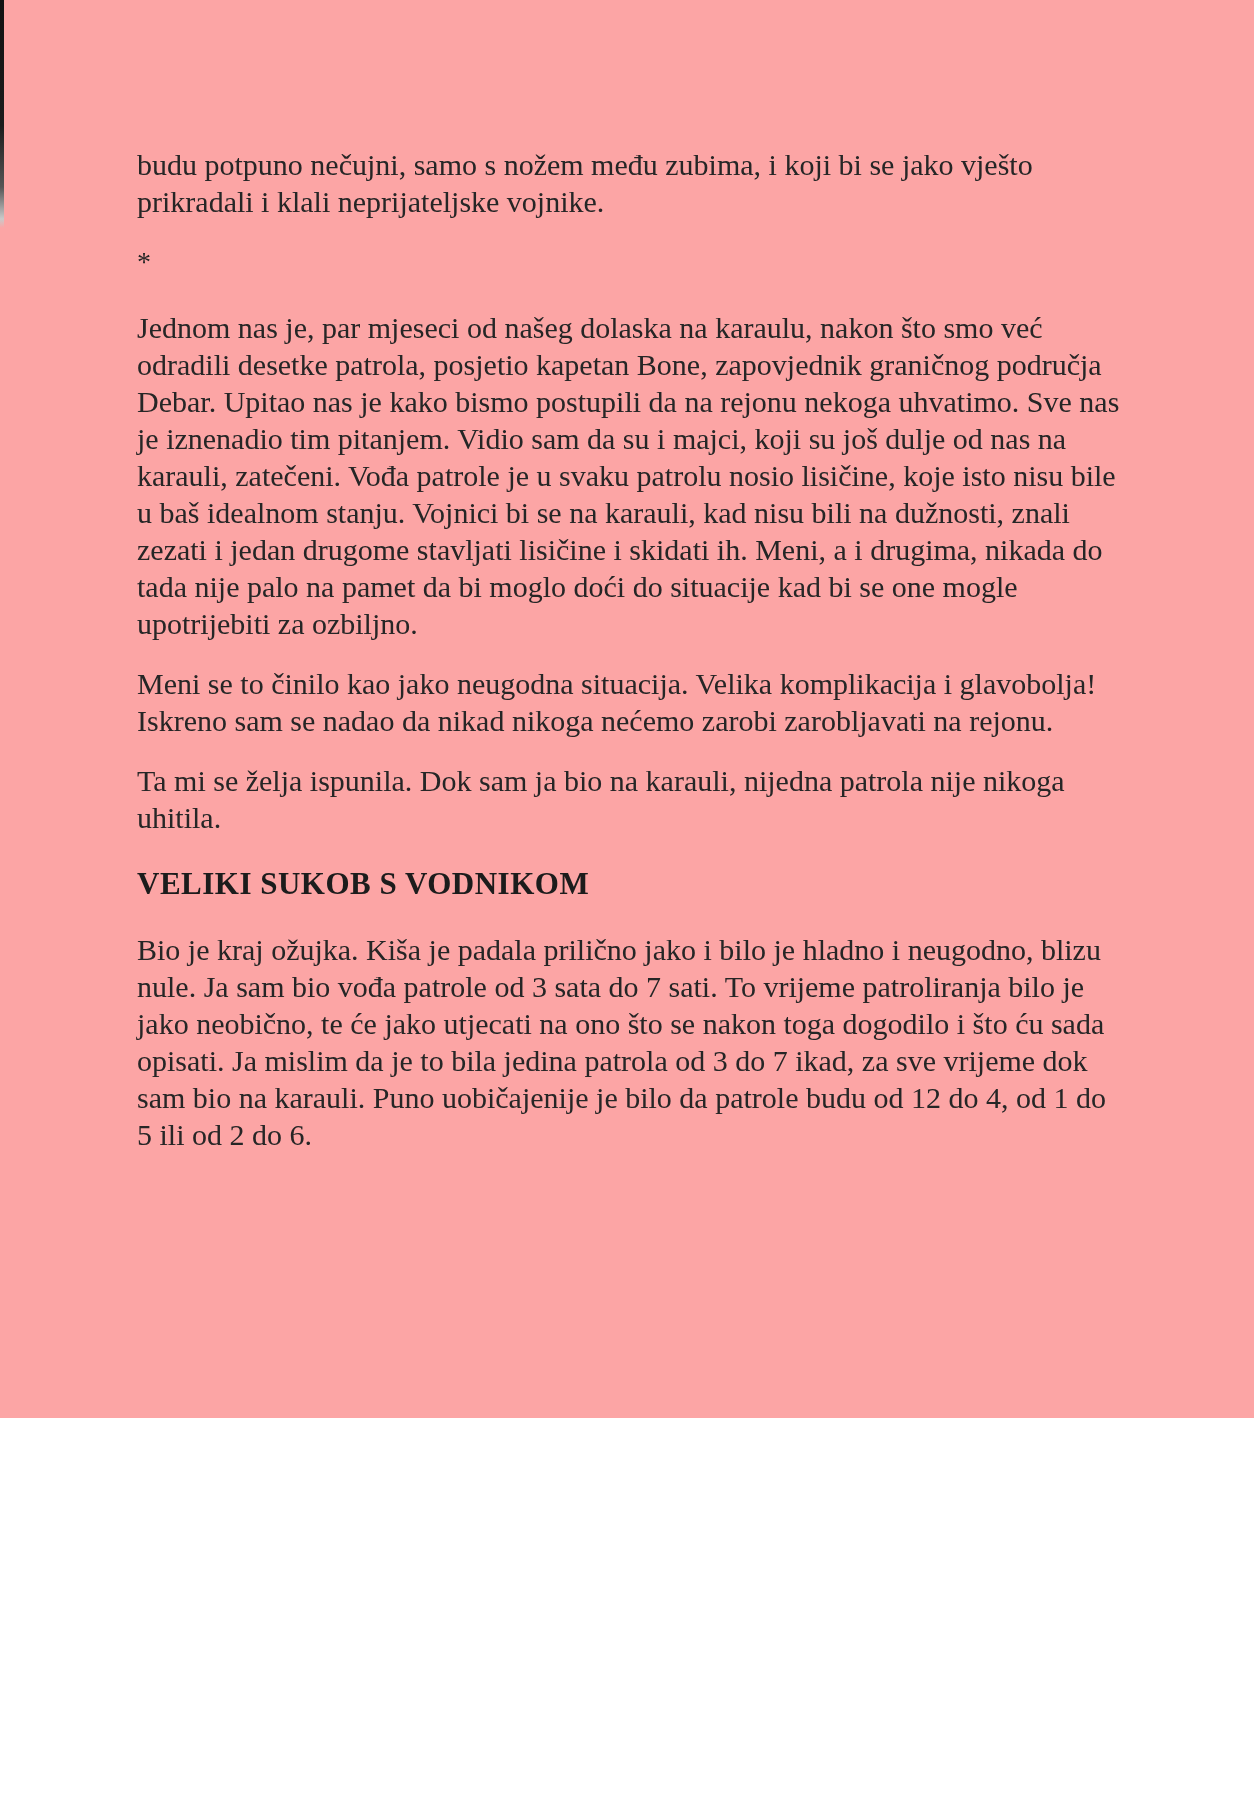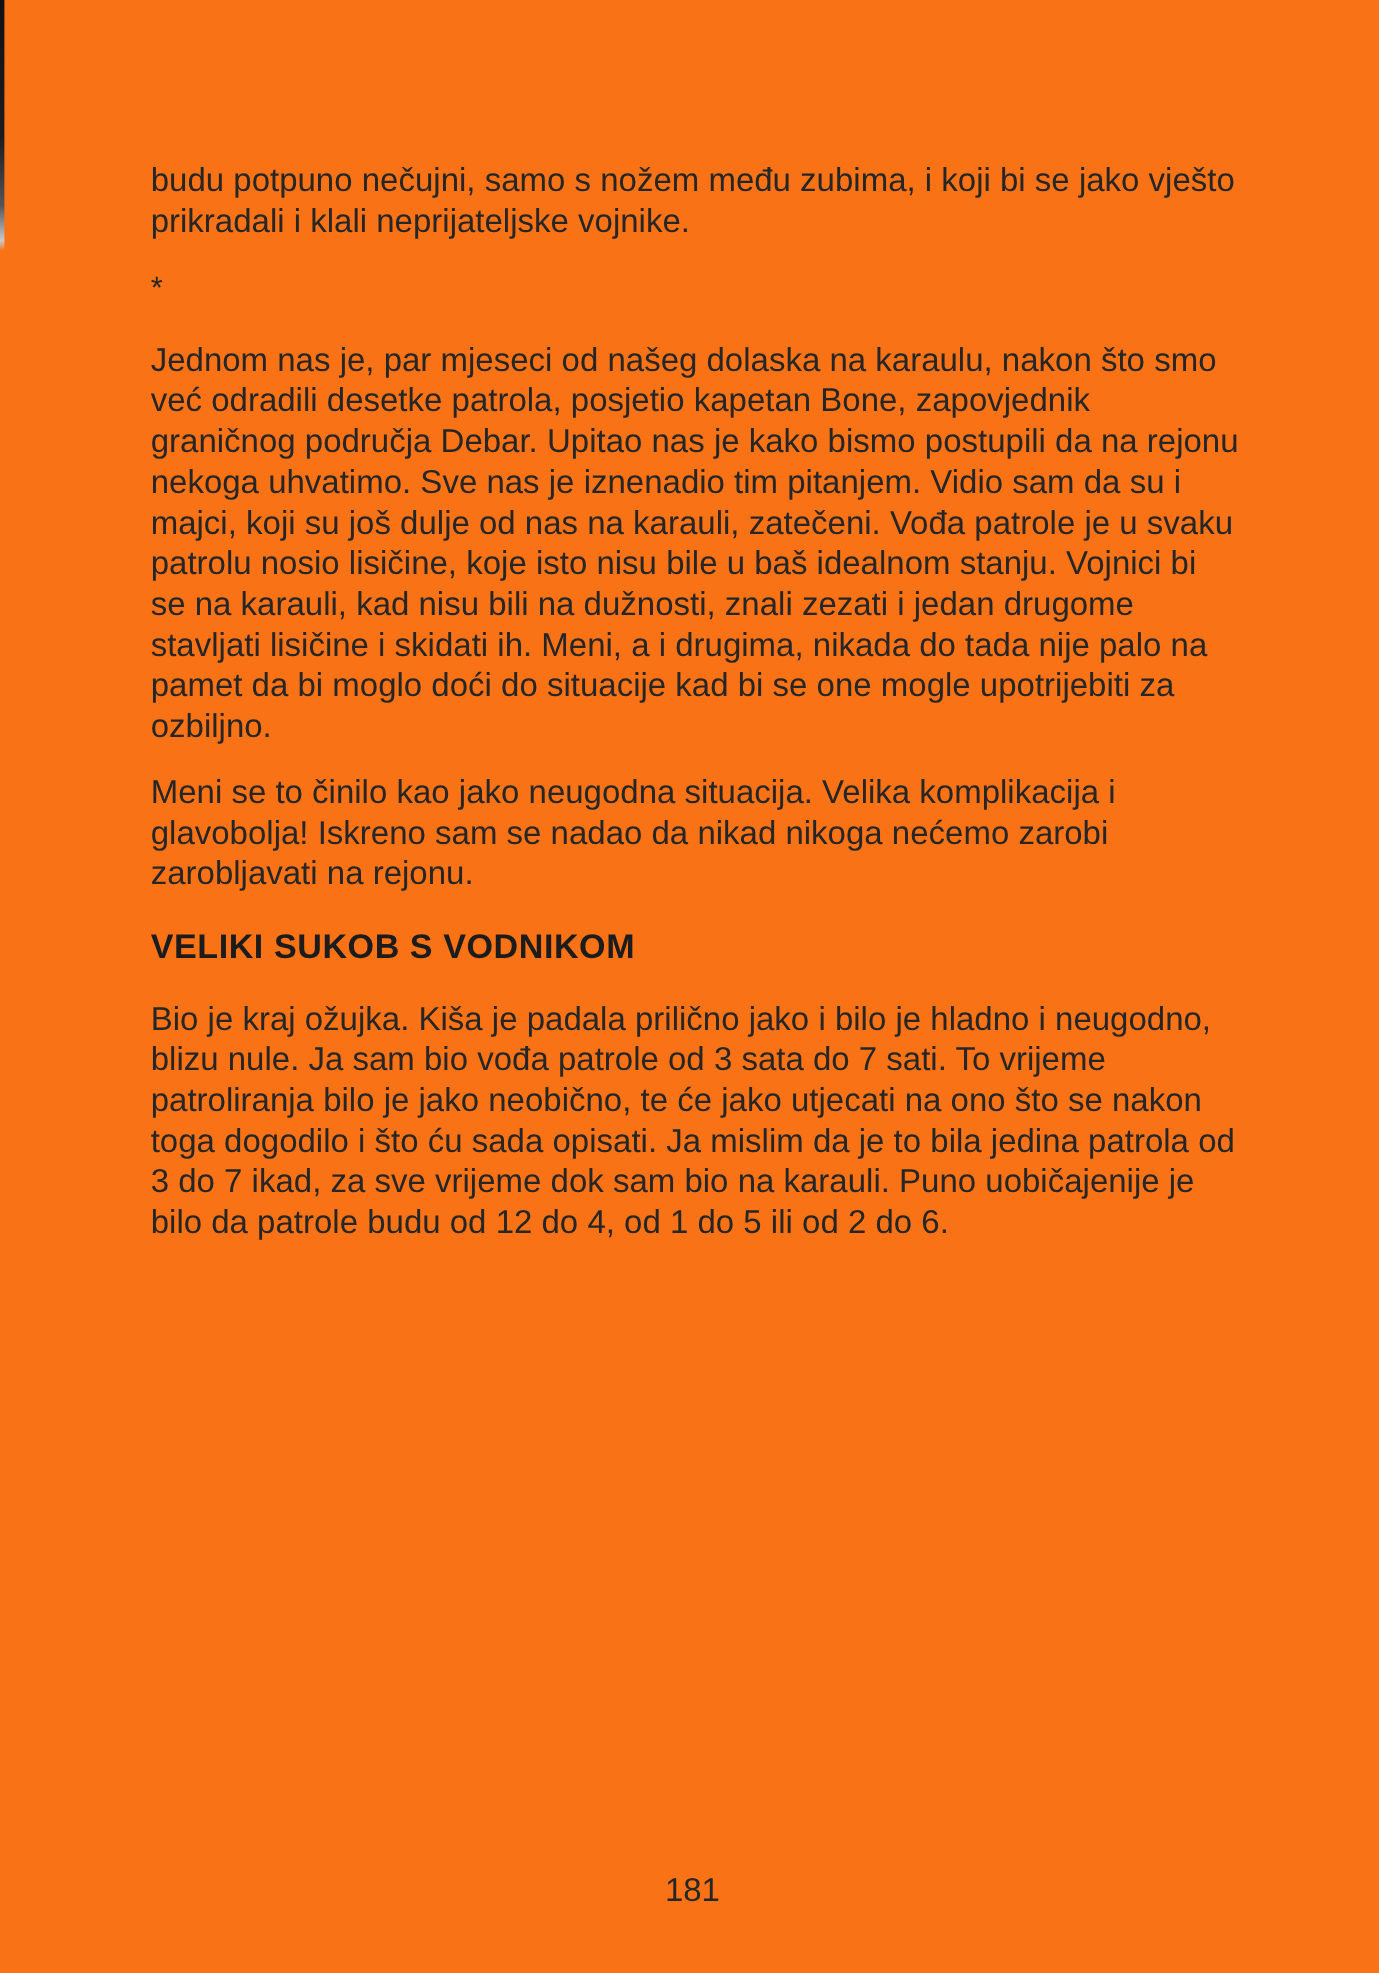--- a/index.html
+++ b/index.html
@@ -3,23 +3,23 @@
 <meta charset="utf-8">
 <style>
   html, body {
     margin: 0;
     padding: 0;
     background: #ffffff;
   }
   .page {
     position: relative;
     width: 1254px;
-    height: 1794px;
-    background: #f97316;
-    font-family: Liberation Sans, sans-serif;
+    height: 1418px;
+    background: #fca5a5;
+    font-family: Liberation Serif, serif;
     color: #262626;
     overflow: hidden;
   }
   
   .scan-artifact {
     position: absolute;
     left: 0;
     top: 0;
     width: 4px;
     height: 228px;
@@ -71,20 +71,21 @@
 
     <p>budu potpuno nečujni, samo s nožem među zubima, i koji bi se jako vješto prikradali i klali neprijateljske vojnike.</p>
 
     <p class="separator">*</p>
 
     <p>Jednom nas je, par mjeseci od našeg dolaska na karaulu, nakon što smo već odradili desetke patrola, posjetio kapetan Bone, zapovjednik graničnog područja Debar. Upitao nas je kako bismo postupili da na rejonu nekoga uhvatimo. Sve nas je iznenadio tim pitanjem. Vidio sam da su i majci, koji su još dulje od nas na karauli, zatečeni. Vođa patrole je u svaku patrolu nosio lisičine, koje isto nisu bile u baš idealnom stanju. Vojnici bi se na karauli, kad nisu bili na dužnosti, znali zezati i jedan drugome stavljati lisičine i skidati ih. Meni, a i drugima, nikada do tada nije palo na pamet da bi moglo doći do situacije kad bi se one mogle upotrijebiti za ozbiljno.</p>
 
 
     <p>Meni se to činilo kao jako neugodna situacija. Velika komplikacija i glavobolja! Iskreno sam se nadao da nikad nikoga nećemo zarobi zarobljavati na rejonu.</p>
 
+    <p>Ta mi se želja ispunila. Dok sam ja bio na karauli, nijedna patrola nije nikoga uhitila.</p>
 
 
     <h2 class="heading">VELIKI SUKOB S VODNIKOM</h2>
 
     <p>Bio je kraj ožujka. Kiša je padala prilično jako i bilo je hladno i neugodno, blizu nule. Ja sam bio vođa patrole od 3 sata do 7 sati. To vrijeme patroliranja bilo je jako neobično, te će jako utjecati na ono što se nakon toga dogodilo i što ću sada opisati. Ja mislim da je to bila jedina patrola od 3 do 7 ikad, za sve vrijeme dok sam bio na karauli. Puno uobičajenije je bilo da patrole budu od 12 do 4, od 1 do 5 ili od 2 do 6.</p>
 
 
   </main>
 
   <div class="page-number">181</div>

